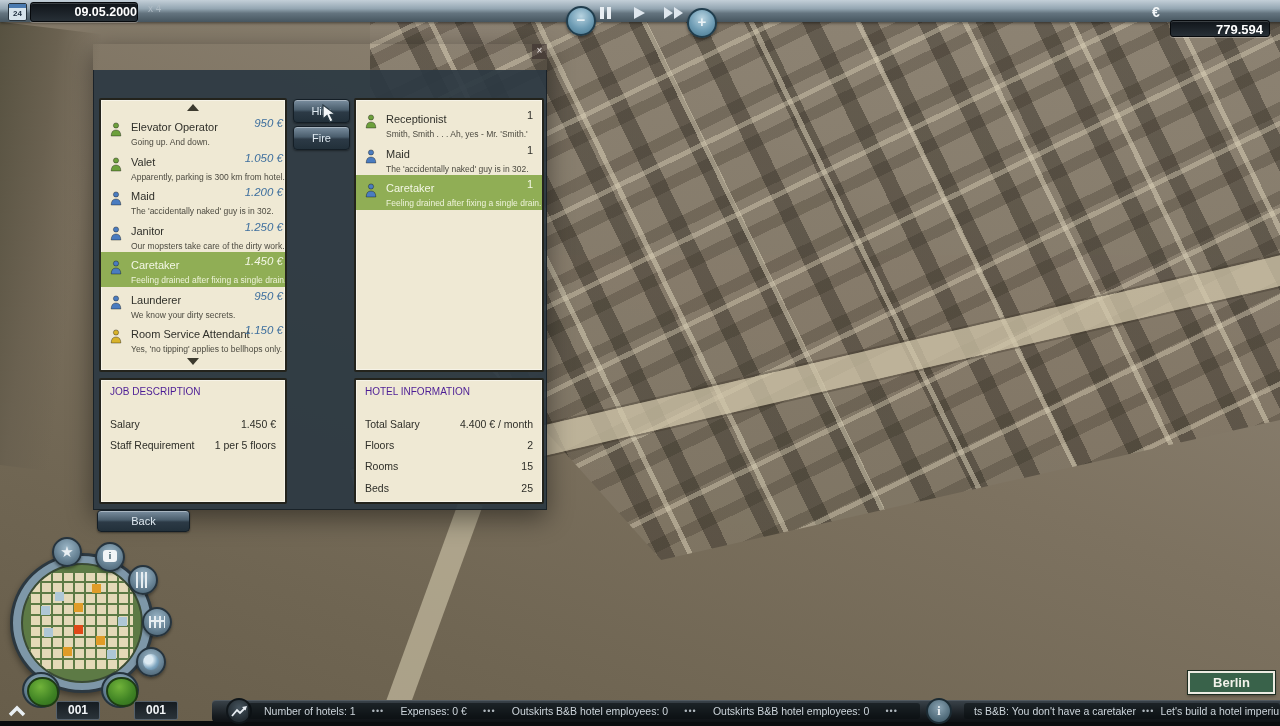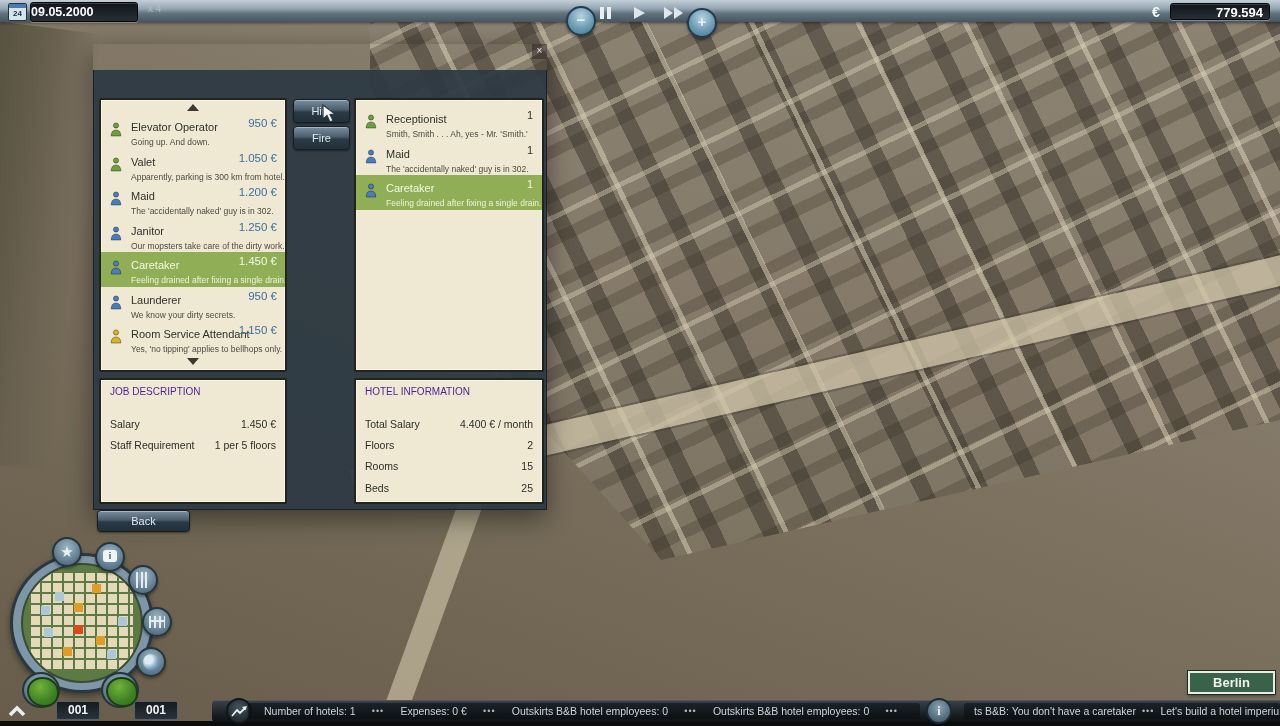--- a/index.html
+++ b/index.html
@@ -30,37 +30,37 @@
     background:linear-gradient(#c3cfd8 0%,#93a5b1 40%,#64747f 60%,#46555f 100%);
     box-shadow:0 1px 3px rgba(0,0,0,.5);padding-left:30px;}
   .calicon{position:absolute;left:8px;top:3px;width:17px;height:16px;background:#d7e4ec;
     border:1px solid #27333c;border-radius:2px;}
   .calicon .calhead{position:absolute;left:0;top:0;right:0;height:4px;background:#4a7ab0;}
   .calicon .calnum{position:absolute;left:0;right:0;top:4px;text-align:center;
     font-size:8px;font-weight:bold;color:#203040;line-height:11px;}
   .datebox{position:absolute;left:30px;top:2px;width:106px;height:18px;
     background:linear-gradient(#10151a,#272f36);border:1px solid #06090c;border-radius:3px;
     box-shadow:inset 0 1px 0 rgba(255,255,255,.18),0 1px 0 rgba(255,255,255,.28);
-    color:#fff;font-weight:bold;font-size:12.5px;text-align:left;line-height:18px;}
+    color:#fff;font-weight:bold;font-size:12.5px;text-align:right;line-height:18px;}
   .speed{position:absolute;left:148px;top:3px;color:#aebbc4;font-size:10px;}
   .zoomball{position:absolute;width:26px;height:26px;border-radius:50%;
     background:radial-gradient(circle at 50% 32%,#b7d3e0,#6e9cb4 55%,#46758d);
     border:2px solid #203d4d;box-shadow:0 2px 3px rgba(0,0,0,.4);
     color:#eaf2f6;font-weight:bold;font-size:15px;text-align:center;line-height:23px;}
   .zb-out{left:566px;top:6px;} .zb-in{left:687px;top:8px;}
   .pausebtn{position:absolute;left:600px;top:7px;width:11px;height:12px;
     background:linear-gradient(90deg,#e8eef3 0 4px,transparent 4px 7px,#e8eef3 7px 11px);}
   .playbtn{position:absolute;left:634px;top:7px;width:0;height:0;
     border-left:11px solid #dfe7ee;border-top:6px solid transparent;border-bottom:6px solid transparent;}
   .ffbtn{position:absolute;left:664px;top:7px;width:20px;height:12px;}
   .ffbtn i{position:absolute;top:0;width:0;height:0;border-left:9px solid #dfe7ee;
     border-top:6px solid transparent;border-bottom:6px solid transparent;}
   .ffbtn i:nth-child(2){left:10px;}
   .cursym{position:absolute;left:1152px;top:4px;color:#f2f6f8;font-weight:bold;font-size:14px;}
-  .moneybox{position:absolute;left:1170px;top:3px;width:100px;height:17px;
+  .moneybox{position:absolute;left:1170px;top:20px;width:100px;height:17px;
     background:linear-gradient(#10151a,#272f36);border:1px solid #06090c;border-radius:3px;
     box-shadow:inset 0 1px 0 rgba(255,255,255,.18),0 1px 0 rgba(255,255,255,.28);
     color:#fff;font-weight:bold;font-size:13px;text-align:right;line-height:17px;padding-right:6px;box-sizing:border-box;}
 
   
   .dialog{position:absolute;left:93px;top:44px;width:454px;height:466px;
     box-shadow:0 8px 24px rgba(0,0,0,.45);}
   .dlg-title{position:absolute;left:0;top:0;width:100%;height:26px;box-sizing:border-box;
     background:linear-gradient(rgba(158,178,191,.72),rgba(100,122,136,.72) 55%,rgba(72,92,105,.72));
     color:#e9eff3;font-size:11.5px;letter-spacing:.6px;line-height:26px;padding-left:10px;
@@ -81,21 +81,21 @@
     border-left:6px solid transparent;border-right:6px solid transparent;}
   .scroll-up{top:4px;border-bottom:7px solid #3c3a2e;}
   .scroll-down{bottom:5px;border-top:7px solid #3c3a2e;}
 
   .rows{position:absolute;left:0;top:14px;right:0;}
   .rows-hired{top:6px;}
   .row{position:relative;height:34.5px;padding:3px 8px 0 30px;box-sizing:border-box;overflow:hidden;}
   .picon{position:absolute;left:9px;top:8px;width:12px;height:15px;}
   .picon.green{color:#6da03c;} .picon.blue{color:#4a7cc0;} .picon.yellow{color:#d8b32a;}
   .rname{font-size:11px;color:#30302a;}
-  .rsal{position:absolute;right:8px;top:3px;font-size:11.5px;color:#3e6f9e;}
+  .rsal{position:absolute;right:2px;top:3px;font-size:11.5px;color:#3e6f9e;font-style:italic;}
   .rcount{position:absolute;right:9px;top:3px;font-size:11px;color:#30302a;}
   .rdesc{font-size:8.5px;color:#4c4a40;margin-top:2px;white-space:nowrap;}
   .row.sel{background:#90ae55;}
   .row.sel .rname,.row.sel .rsal,.row.sel .rcount{color:#f4f7e6;}
   .row.sel .rdesc{color:#eef3da;}
 
   .btn{position:absolute;border-radius:4px;
     background:linear-gradient(#7b8fa0 0%,#4a5d6c 45%,#2c3a46 55%,#22303a 100%);
     border:1px solid #141e26;box-shadow:inset 0 1px 0 rgba(255,255,255,.35),0 1px 2px rgba(0,0,0,.4);
     color:#dfe9f0;font-size:11px;text-align:center;line-height:22px;box-sizing:border-box;}

